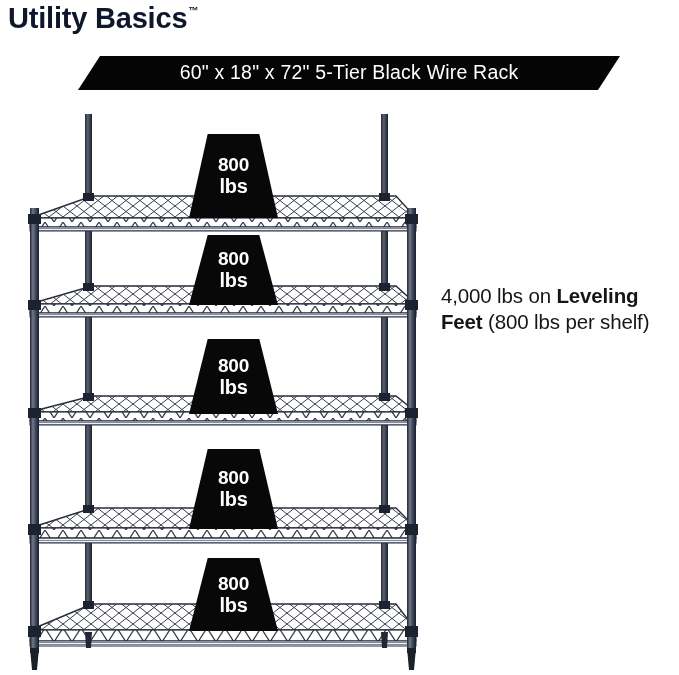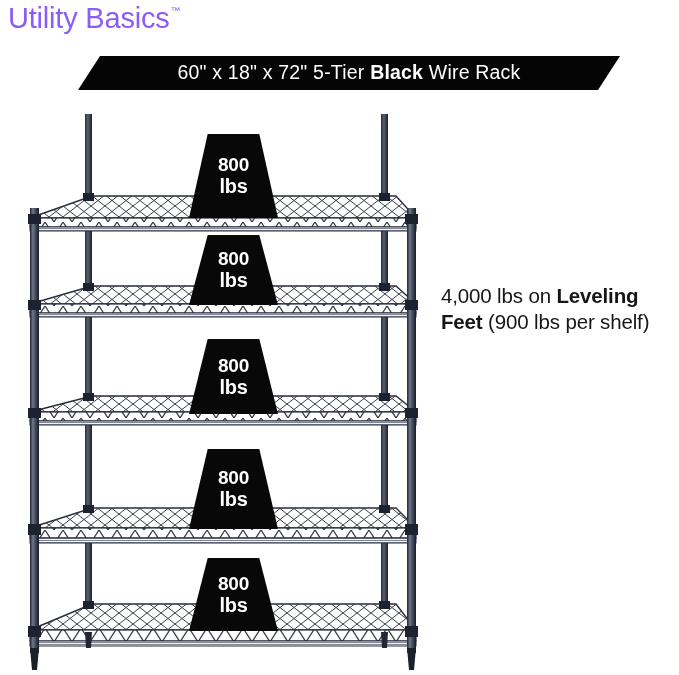--- a/index.html
+++ b/index.html
@@ -16,23 +16,23 @@
     color: #141414;
     -webkit-font-smoothing: antialiased;
   }
 
   
   #brand {
     position: absolute;
     left: 8px;
     top: 2px;
     font-size: 29px;
-    font-weight: 400;
+    font-weight: 700;
     letter-spacing: -0.2px;
-    color: #8b5cf6;
+    color: #0f172a;
     white-space: nowrap;
   }
   #brand .tm {
     font-size: 10px;
     vertical-align: super;
     letter-spacing: 0;
     position: relative;
     top: -3px;
     left: 1px;
   }
@@ -54,21 +54,21 @@
   }
   #banner .btext {
     font-size: 19.5px;
     font-weight: 400;
     letter-spacing: 0.2px;
     white-space: nowrap;
     line-height: 1;
     position: relative;
     top: -0.5px;
   }
-  #banner .btext b { font-weight: 700; }
+  #banner .btext b { font-weight: 400; }
 
   
   #rack {
     position: absolute;
     left: 0;
     top: 96px;
     width: 440px;
     height: 579px;
   }
   #rack svg { display: block; }
@@ -255,15 +255,15 @@
   <span class="unit">lbs</span>
 </div>
 
 <div class="badge" style="left:189px; top:558px; width:89px; height:73px;">
   <span class="num">800</span>
   <span class="unit">lbs</span>
 </div>
 
 <div id="copy">
 
-  <p class="para gap"><span>4,000 lbs on </span><b>Leveling Feet</b><span> (900 lbs per shelf)</span></p>
+  <p class="para gap"><span>4,000 lbs on </span><b>Leveling Feet</b><span> (800 lbs per shelf)</span></p>
 
 </div>
 
 </body></html>

